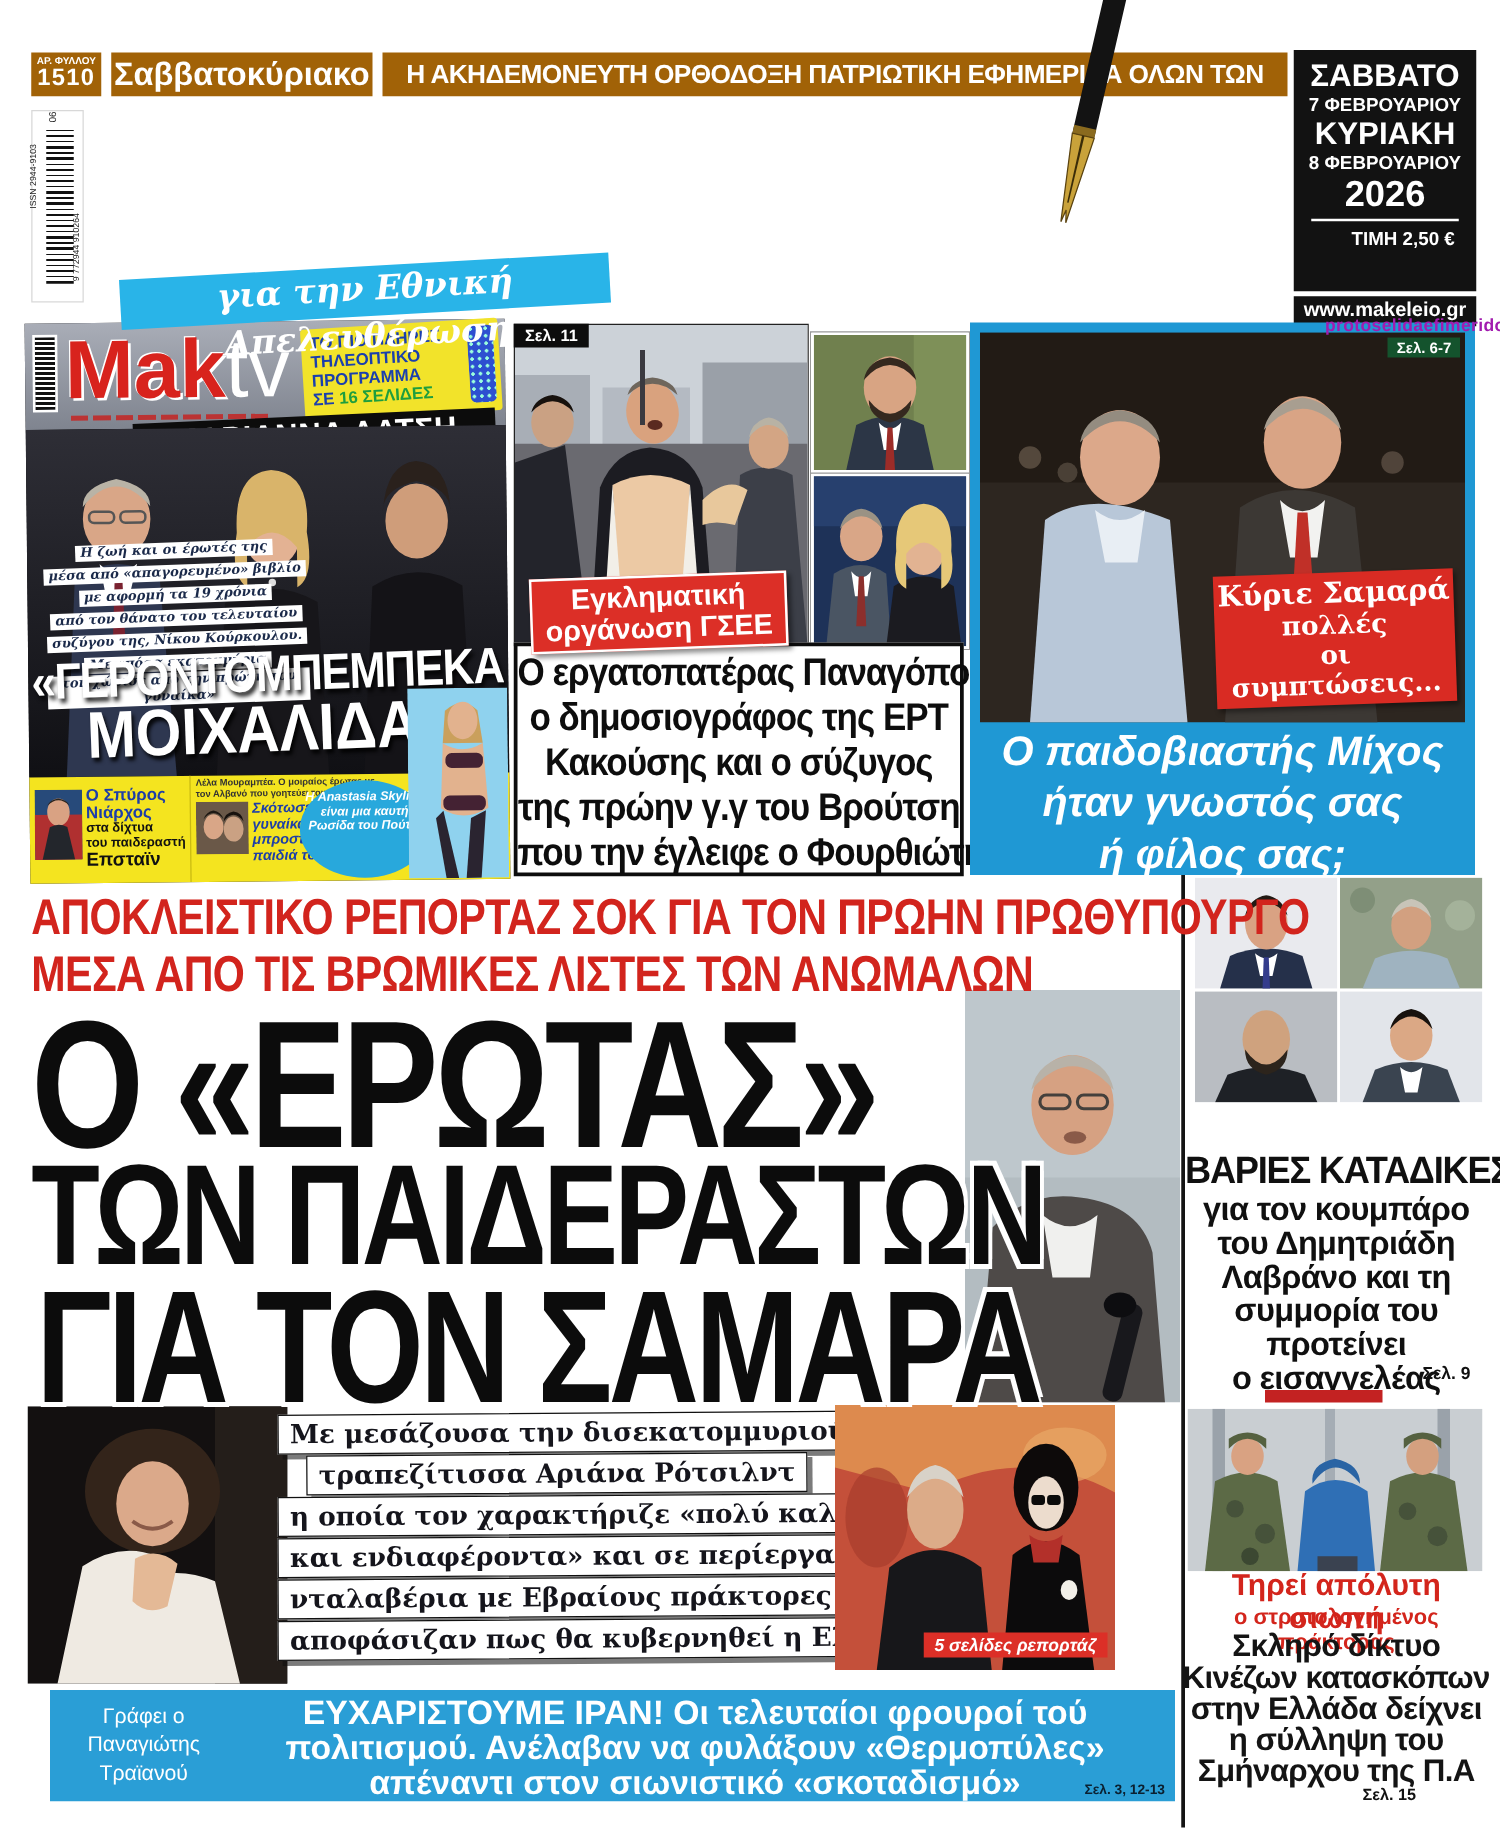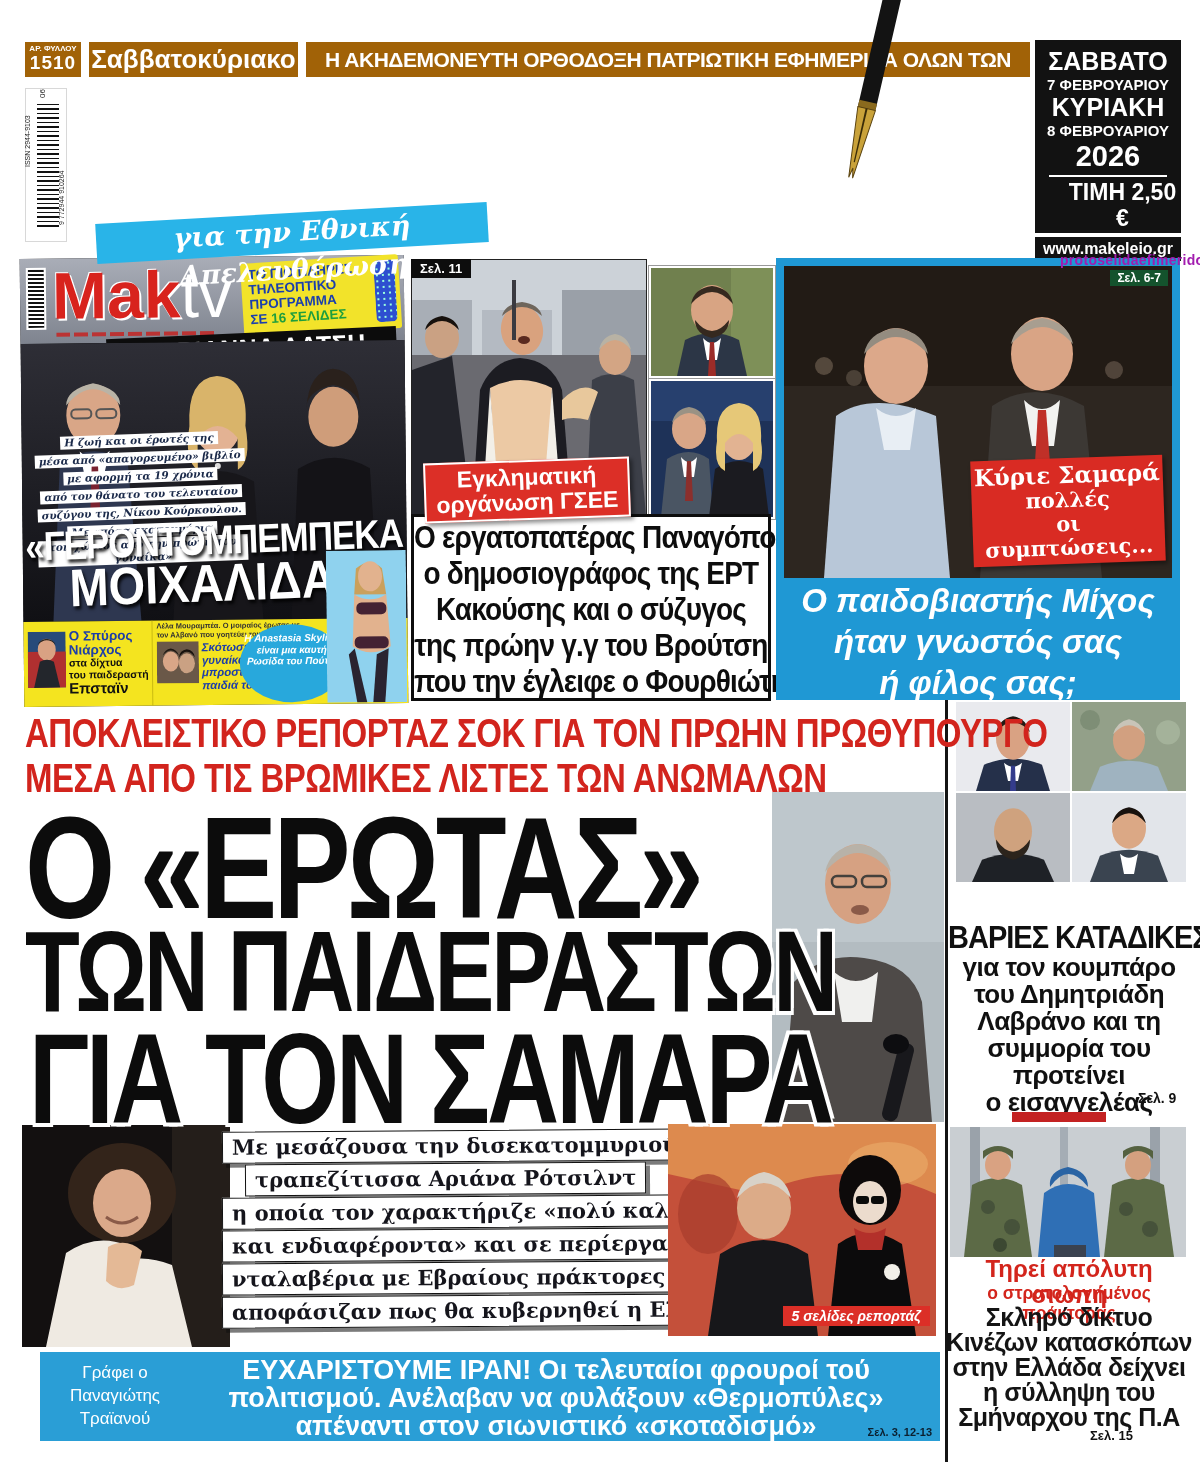--- a/index.html
+++ b/index.html
@@ -15,21 +15,21 @@
   .issue-label{font-size:8px;font-weight:bold;line-height:9px;}
   .issue-num{font-size:19px;font-weight:bold;line-height:20px;letter-spacing:1px;}
   .weekend-box{left:89px;top:42px;width:209px;height:35px;font-size:26px;font-weight:bold;line-height:34px;}
   .tagline-box{left:306px;top:42px;width:724px;height:35px;font-size:21px;font-weight:bold;line-height:35px;letter-spacing:-0.5px;}
 
   .datebox{left:1035px;top:40px;width:146px;height:193px;background:#121212;color:#fff;text-align:center;padding-top:8px;box-sizing:border-box;}
   .db1{font-size:25px;font-weight:bold;line-height:27px;}
   .db2{font-size:15px;font-weight:bold;line-height:19px;}
   .db-year{font-size:29px;font-weight:bold;line-height:32px;}
   .db-divider{width:118px;height:2px;background:#fff;margin:3px auto 2px auto;}
-  .db-price{font-size:23px;font-weight:bold;line-height:26px;margin-left:29px;}
+  .db-price{font-size:15px;font-weight:bold;line-height:26px;margin-left:29px;}
   .wwwbox{left:1035px;top:237px;width:146px;height:24px;background:#121212;color:#fff;font-size:16px;font-weight:bold;text-align:center;line-height:23px;}
   .watermark{left:1060px;top:252px;color:#a21caf;font-size:14px;font-weight:bold;letter-spacing:0.3px;z-index:9;}
 
   
   .masthead{left:75px;top:86px;width:955px;height:165px;background:#d6231f;z-index:1;}
   .mh-left{position:absolute;left:20px;top:4px;color:#fff;font-weight:bold;font-size:150px;line-height:150px;
            transform:scale(1.12,1.27);transform-origin:left top;letter-spacing:0px;white-space:nowrap;}
   .mh-o{position:absolute;right:14px;top:4px;color:#fff;font-weight:bold;font-size:150px;line-height:150px;
         transform:scale(1.05,1.27);transform-origin:right top;}
   .pen{left:843px;top:-14px;width:90px;height:230px;z-index:3;}
@@ -136,21 +136,21 @@
   .spy-text{left:944px;top:1305px;width:250px;text-align:center;color:#141414;font-weight:bold;}
   .spy-text div{font-size:25px;line-height:25px;letter-spacing:-0.5px;white-space:nowrap;}
   .spy-page{left:1090px;top:1428px;font-size:13px;font-weight:bold;color:#111;}
 
   
   .woman{left:22px;top:1125px;width:208px;height:222px;}
   .roth{left:222px;top:1130px;width:448px;text-align:center;}
   .roth span{display:inline-block;background:#fff;border:1px solid #111;box-shadow:4px 4px 0 rgba(15,15,15,0.55);
       font-family:"DejaVu Serif",serif;font-weight:bold;font-size:21px;line-height:26px;color:#15151c;
       padding:2px 9px;margin-bottom:1px;white-space:nowrap;transform:rotate(-0.4deg);}
-  .epstein{left:668px;top:1124px;width:268px;height:212px;}
+  .epstein{left:668px;top:1124px;width:224px;height:212px;}
   .ep-label{position:absolute;right:6px;bottom:10px;background:#dc2f27;color:#fff;font-style:italic;font-weight:bold;
       font-size:14px;padding:2px 9px;z-index:3;}
 
   
   .banner{left:40px;top:1352px;width:900px;height:89px;background:#2a9ed6;}
   .bn-author{position:absolute;left:12px;top:9px;width:126px;color:#fff;font-size:17px;line-height:23px;text-align:center;}
   .bn-text{position:absolute;left:140px;top:4px;width:752px;text-align:center;color:#fff;font-weight:bold;}
   .bn-text div{font-size:27px;line-height:28px;white-space:nowrap;}
   .bn-page{position:absolute;right:8px;bottom:3px;color:#0b2030;font-weight:bold;font-size:11px;}
 </style>

